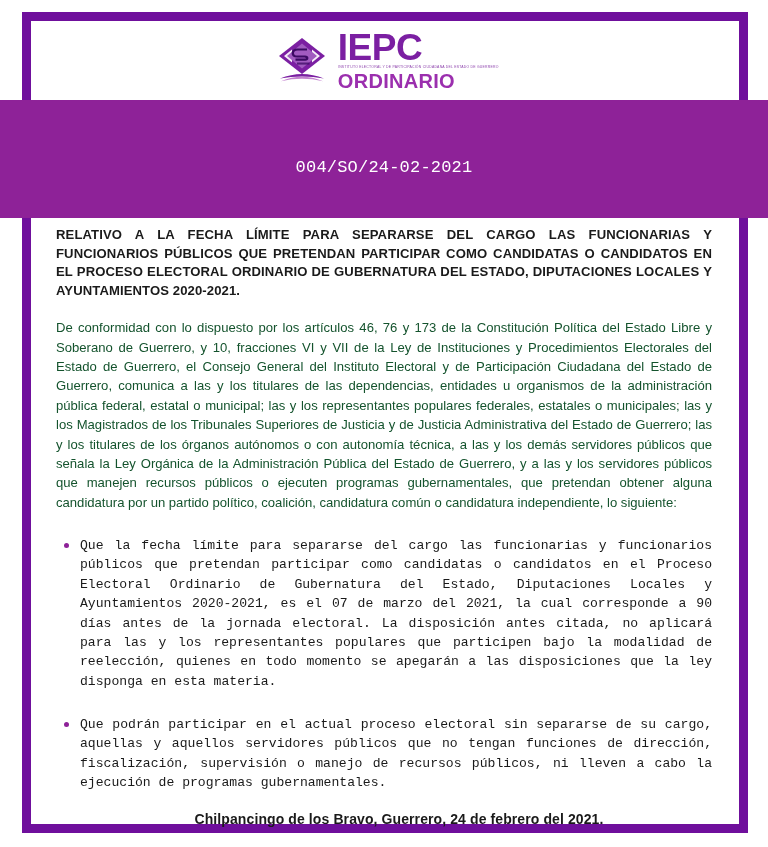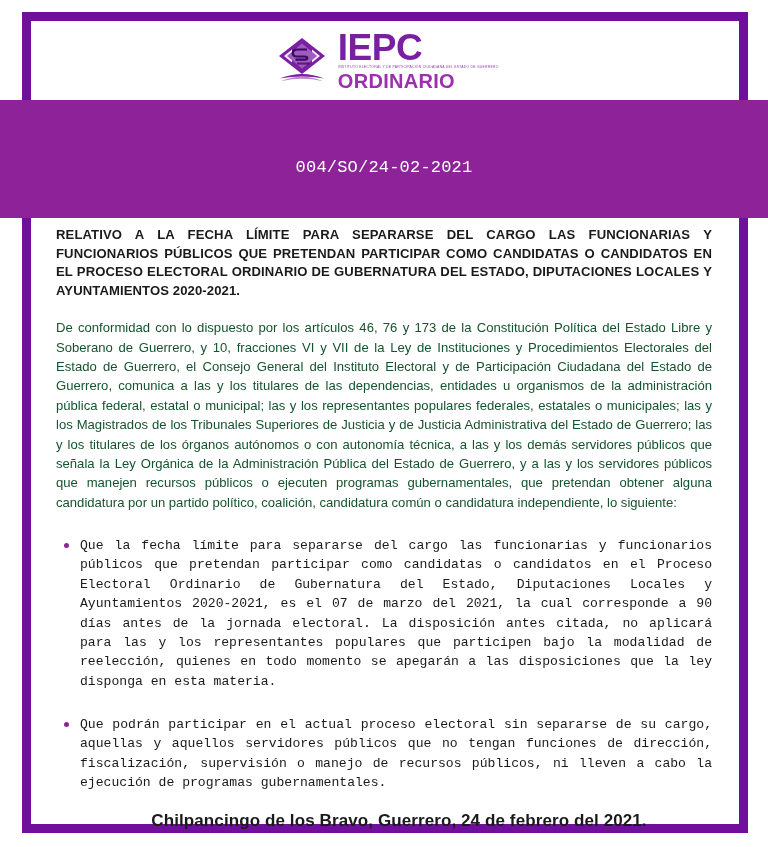--- a/index.html
+++ b/index.html
@@ -186,21 +186,21 @@
     top: 7px;
     width: 5px;
     height: 5px;
     border-radius: 50%;
     background: #8e2298;
   }
 
   .signoff {
     font-family: "Liberation Sans", sans-serif;
     font-weight: bold;
-    font-size: 17px;
+    font-size: 14px;
     color: #1a1a1a;
     text-align: center;
     margin: 14px 0 0 0;
     padding-left: 30px;
     letter-spacing: 0.1px;
   }
 </style>
 </head>
 <body>
 

